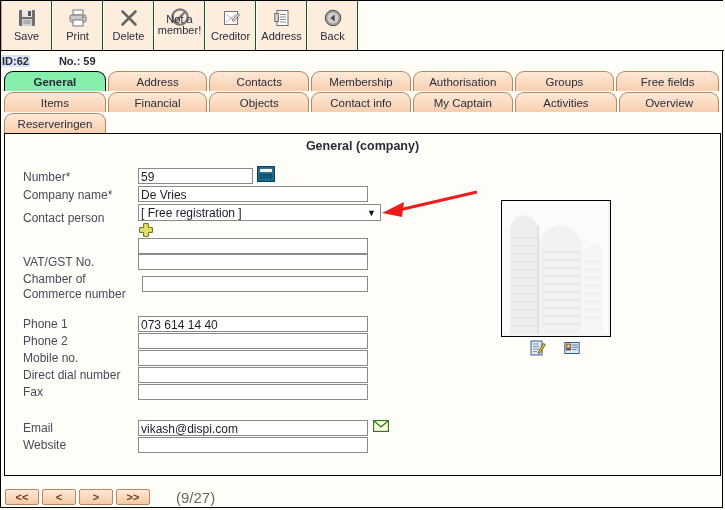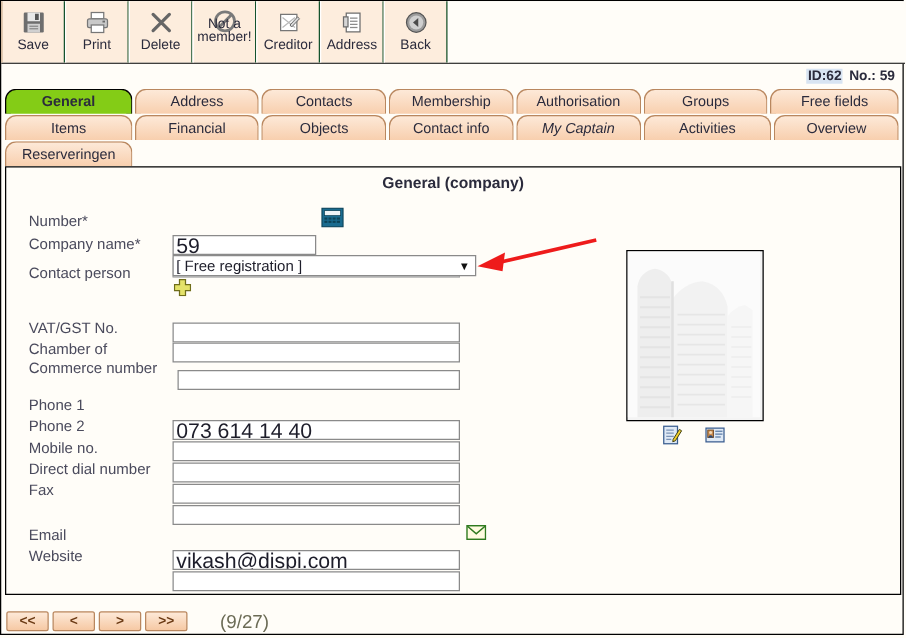--- a/index.html
+++ b/index.html
@@ -43,23 +43,24 @@
   .tb-btn .tb-lbl{
     font-size:11px;line-height:12px;color:#2b2b3c;text-align:center;
     white-space:nowrap;
   }
   .tb-btn.twoline .tb-lbl{line-height:11px;}
   .tb-rest{flex:1;background:#fffdf8;border-left:1px solid #fff;}
 
   
   .idbar{
     position:absolute;left:0;top:51px;width:723px;height:18px;
-    display:flex;align-items:center;justify-content:flex-end;
+    display:flex;align-items:center;justify-content:flex-start;
     padding-right:8px;box-sizing:border-box;
     font-size:11px;
+    gap:24px;
   }
   .id-hi{background:#d8e4f2;color:#2b2b3c;padding:0 1px;font-weight:bold;}
   .id-no{font-weight:bold;color:#2b2b3c;margin-left:5px;}
 
   
   .tabstrip{
     position:absolute;left:3px;top:70px;width:717px;
   }
   .tabrow{display:flex;height:20px;margin-bottom:1px;}
   .tab{
@@ -71,21 +72,21 @@
     border-radius:9px 9px 0 0;
     display:flex;align-items:center;justify-content:center;
     font-size:11.5px;color:#2b2b3c;
     box-sizing:border-box;
     margin-right:2px;
     cursor:default;
     white-space:nowrap;
     overflow:hidden;
   }
   .tab.active{
-    background:#84cc16;background-image:none;
+    background:#86efac;background-image:none;
     border:1px solid #000;border-bottom:none;
     font-weight:bold;
   }
 
   
   .panel{
     position:absolute;left:3px;top:132px;width:717px;height:343px;
     border:1px solid #000;border-top:1px solid #000;
     background:#fffdf8;
     box-sizing:border-box;
@@ -103,28 +104,27 @@
     position:absolute;
     font-size:12px;color:#4a4a5c;
     white-space:nowrap;
   }
   .fld{
     position:absolute;
     border:1px solid #8a8a8a;
     background:#fff;
     box-sizing:border-box;
     font-family:"Liberation Sans", sans-serif;
-    font-size:17px;
+    font-size:12px;
     color:#1d1d2a;
     padding:0 2px;
     line-height:16px;
     height:16px;
     overflow:hidden;
     white-space:nowrap;
-    margin-top:20px;
   }
   .sel{
     position:absolute;
     border:1px solid #8a8a8a;
     background:#fff;
     box-sizing:border-box;
     height:17px;
     font-size:12px;color:#1d1d2a;
     padding:0 2px;line-height:16px;
     display:flex;align-items:center;justify-content:space-between;
@@ -298,21 +298,21 @@
         </div>
       <div class="tab" style="width:100px;">
           <span>Financial</span>
         </div>
       <div class="tab" style="width:100px;">
           <span>Objects</span>
         </div>
       <div class="tab" style="width:100px;">
           <span>Contact info</span>
         </div>
-      <div class="tab" style="width:100px;font-style:italic;">
+      <div class="tab" style="width:100px;">
           <span>My Captain</span>
         </div>
       <div class="tab" style="width:103px;">
           <span>Activities</span>
         </div>
       <div class="tab" style="width:100px;">
           <span>Overview</span>
         </div>
     </div>
 

